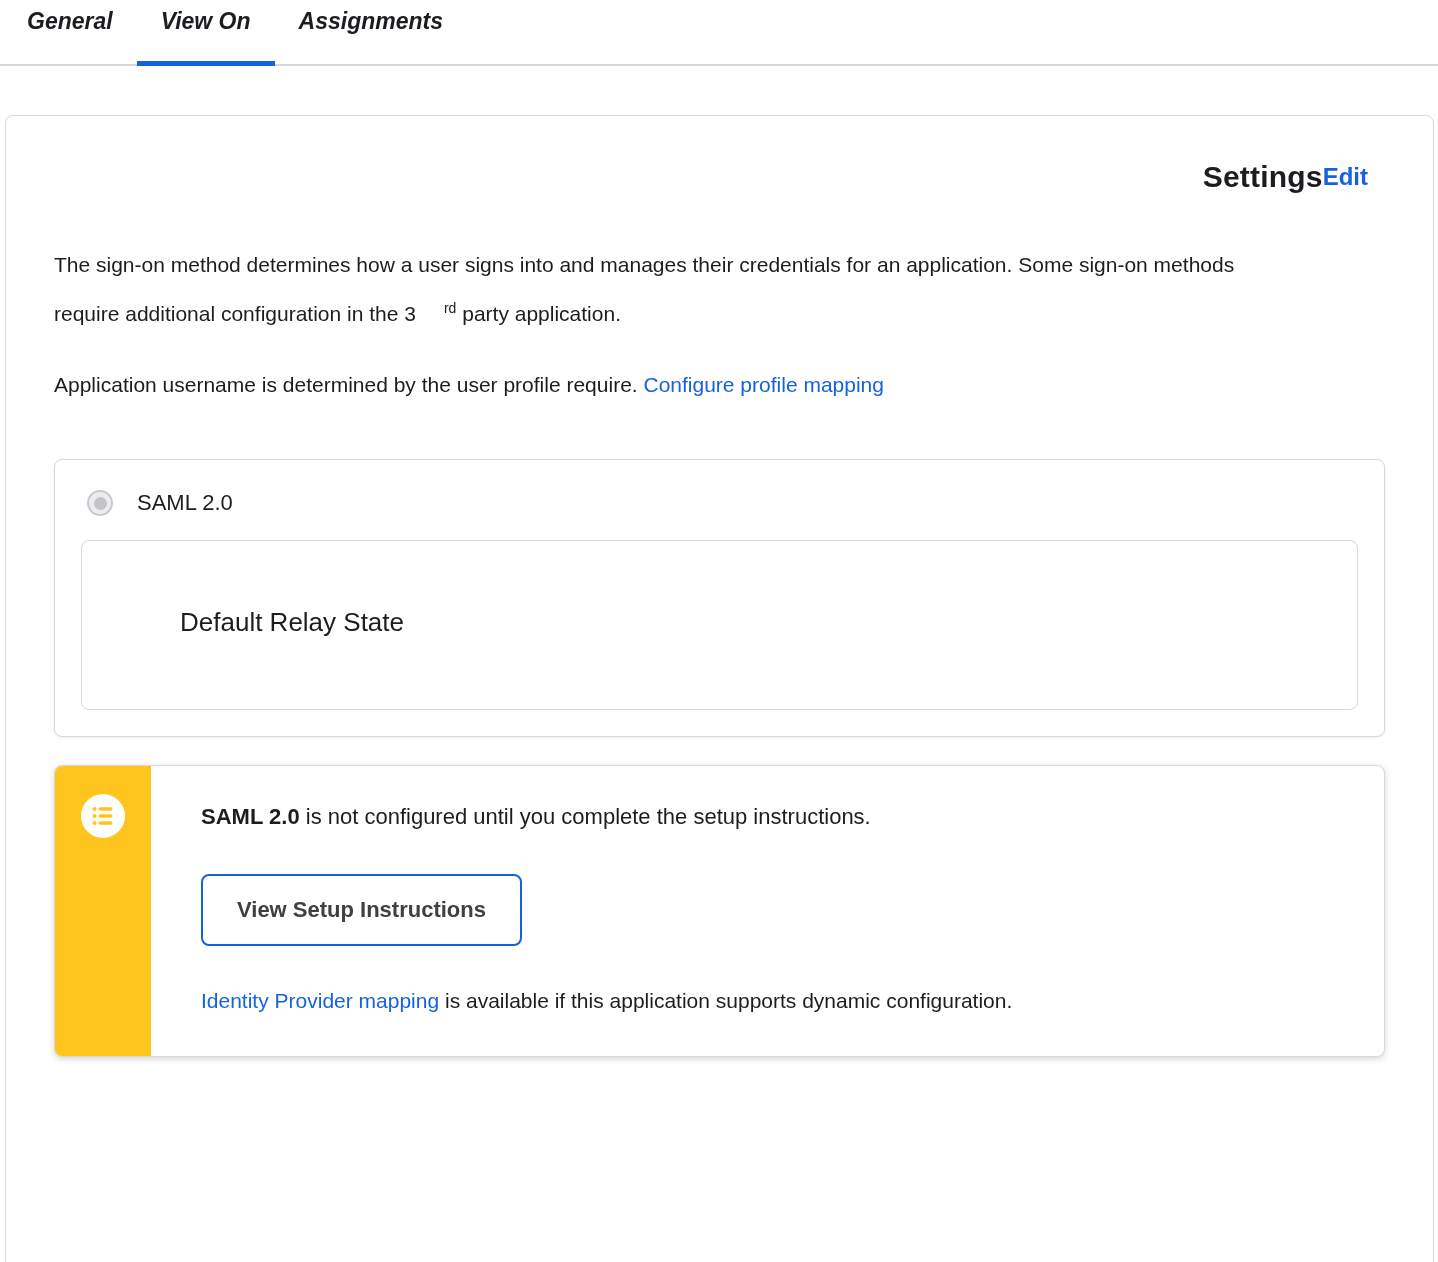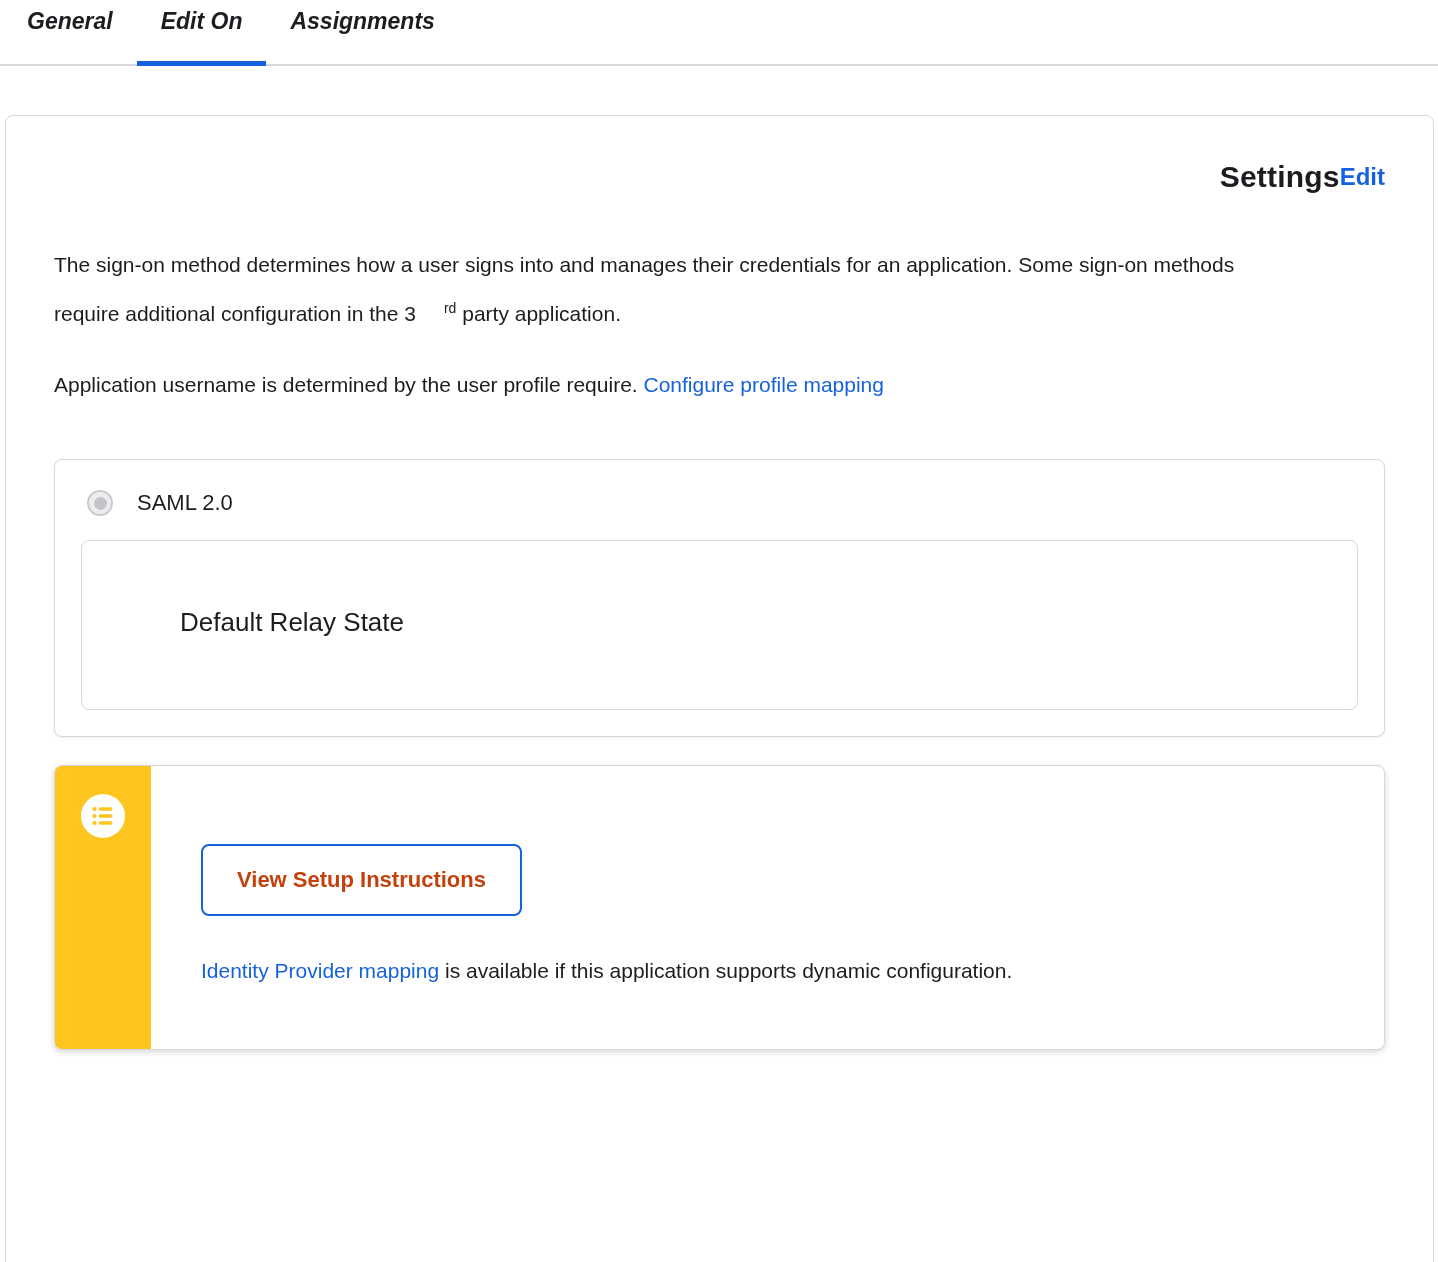--- a/index.html
+++ b/index.html
@@ -37,20 +37,21 @@
   }
 
   .card-header {
     display: flex; justify-content: flex-end; align-items: center;
     padding-top: 44px;
   }
   .card-title { font-size: 30px; font-weight: bold; letter-spacing: 0.2px; }
   .edit-link {
     font-size: 24px; font-weight: bold; color: #1662dd;
     text-decoration: none; cursor: pointer;
+    margin-right: 17px;
   }
 
   .section-heading {
     margin-top: 82px;
     font-size: 25px; font-weight: bold;
   }
 
   .desc {
     margin-top: 46px;
     font-size: 21px; line-height: 49px;
@@ -118,38 +119,38 @@
   .callout-body { padding: 36px 48px 40px 50px; flex: 1; }
   .callout-message { font-size: 22px; line-height: 30px; }
   .callout-message strong { font-weight: bold; }
 
   .setup-button {
     margin-top: 42px;
     display: inline-block;
     background: #ffffff;
     border: 2px solid #1662dd;
     border-radius: 8px;
-    color: #c2410c;
+    color: #404040;
     font-size: 22px; font-weight: bold;
     font-family: "Liberation Sans", sans-serif;
     padding: 21px 34px;
     cursor: pointer;
   }
 
   .metadata-note {
     margin-top: 40px;
     font-size: 21px; line-height: 30px;
   }
 </style>
 </head>
 <body>
 
 <nav class="tabbar">
   <div class="tab">General</div>
-  <div class="tab active">Edit On</div>
+  <div class="tab active">View On</div>
   <div class="tab">Assignments</div>
 </nav>
 
 <section class="card">
 
   <div class="card-header">
     <h1 class="card-title">Settings</h1>
     <a class="edit-link">Edit</a>
   </div>
 
@@ -177,20 +178,21 @@
           <circle cx="5.5" cy="7" r="2.1" fill="#fdc51d"></circle>
           <rect x="9.5" y="5.2" width="14" height="3.6" rx="1.8" fill="#fdc51d"></rect>
           <circle cx="5.5" cy="14" r="2.1" fill="#fdc51d"></circle>
           <rect x="9.5" y="12.2" width="14" height="3.6" rx="1.8" fill="#fdc51d"></rect>
           <circle cx="5.5" cy="21" r="2.1" fill="#fdc51d"></circle>
           <rect x="9.5" y="19.2" width="14" height="3.6" rx="1.8" fill="#fdc51d"></rect>
         </svg>
       </span>
     </div>
     <div class="callout-body">
+      <p class="callout-message"><strong>SAML 2.0</strong><span> is not configured until you complete the setup instructions.</span></p>
 
       <button class="setup-button">View Setup Instructions</button>
 
       <p class="metadata-note"><a class="inline-link">Identity Provider mapping</a><span> is available if this application supports dynamic configuration.</span></p>
     </div>
   </div>
 
 </section>
 
 </body></html>

